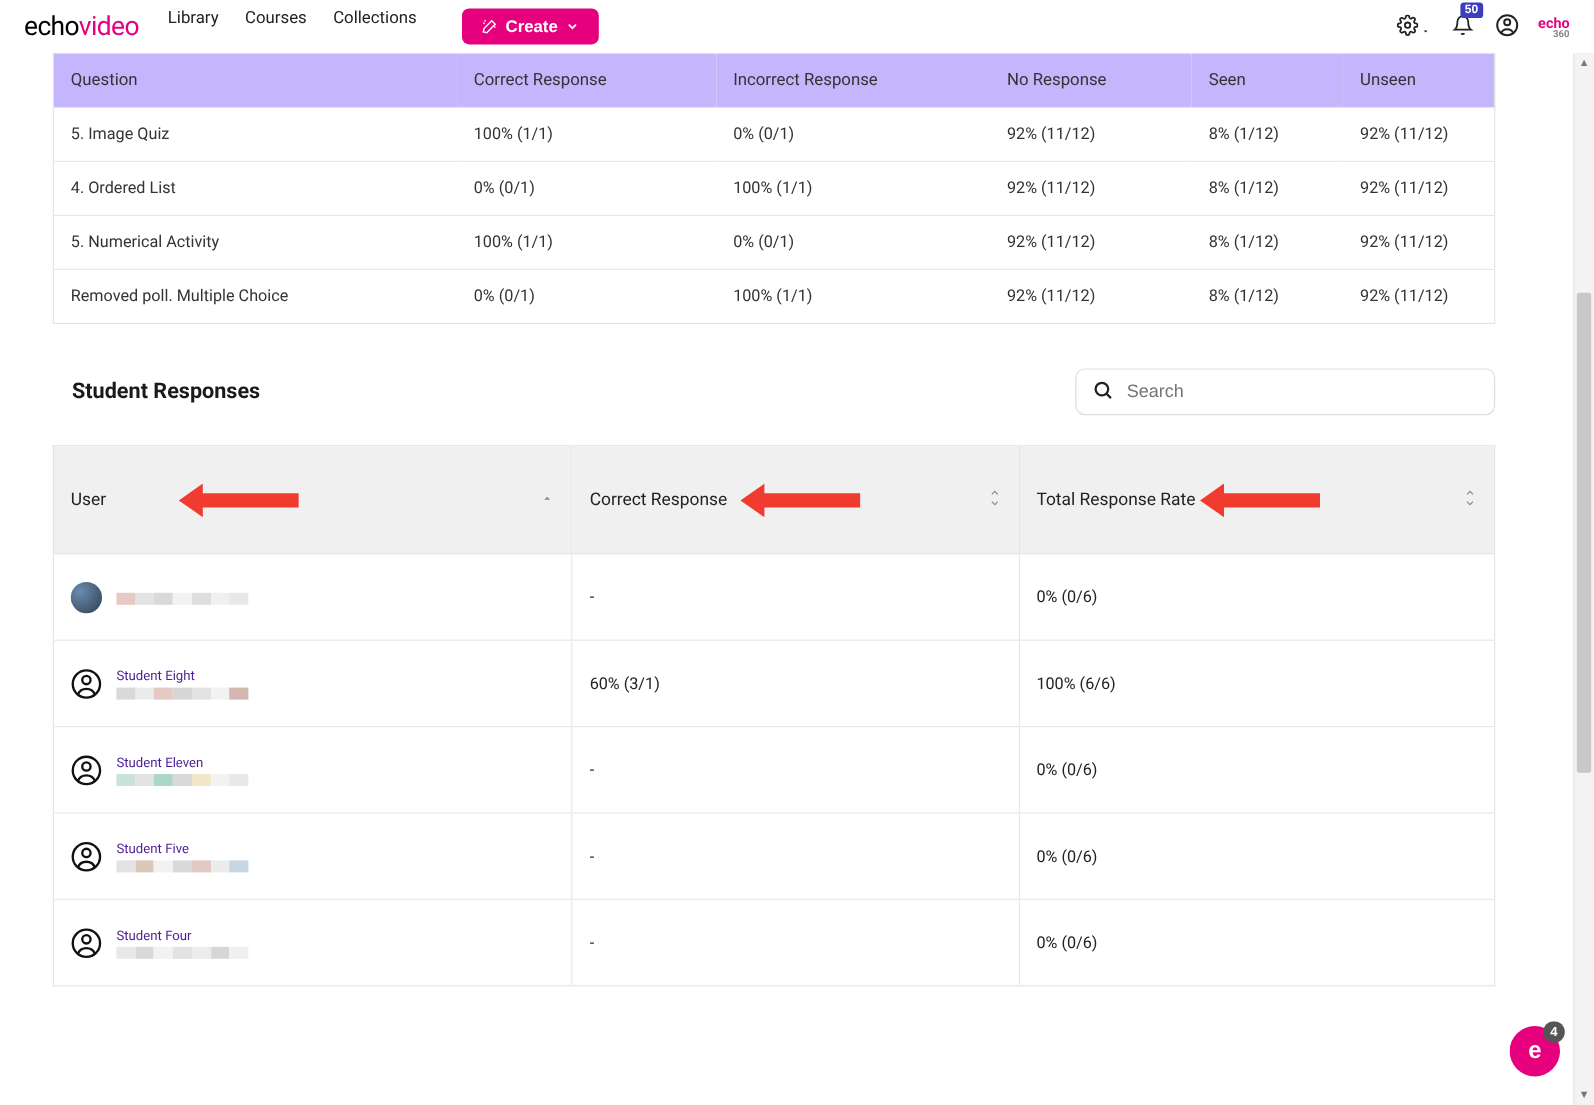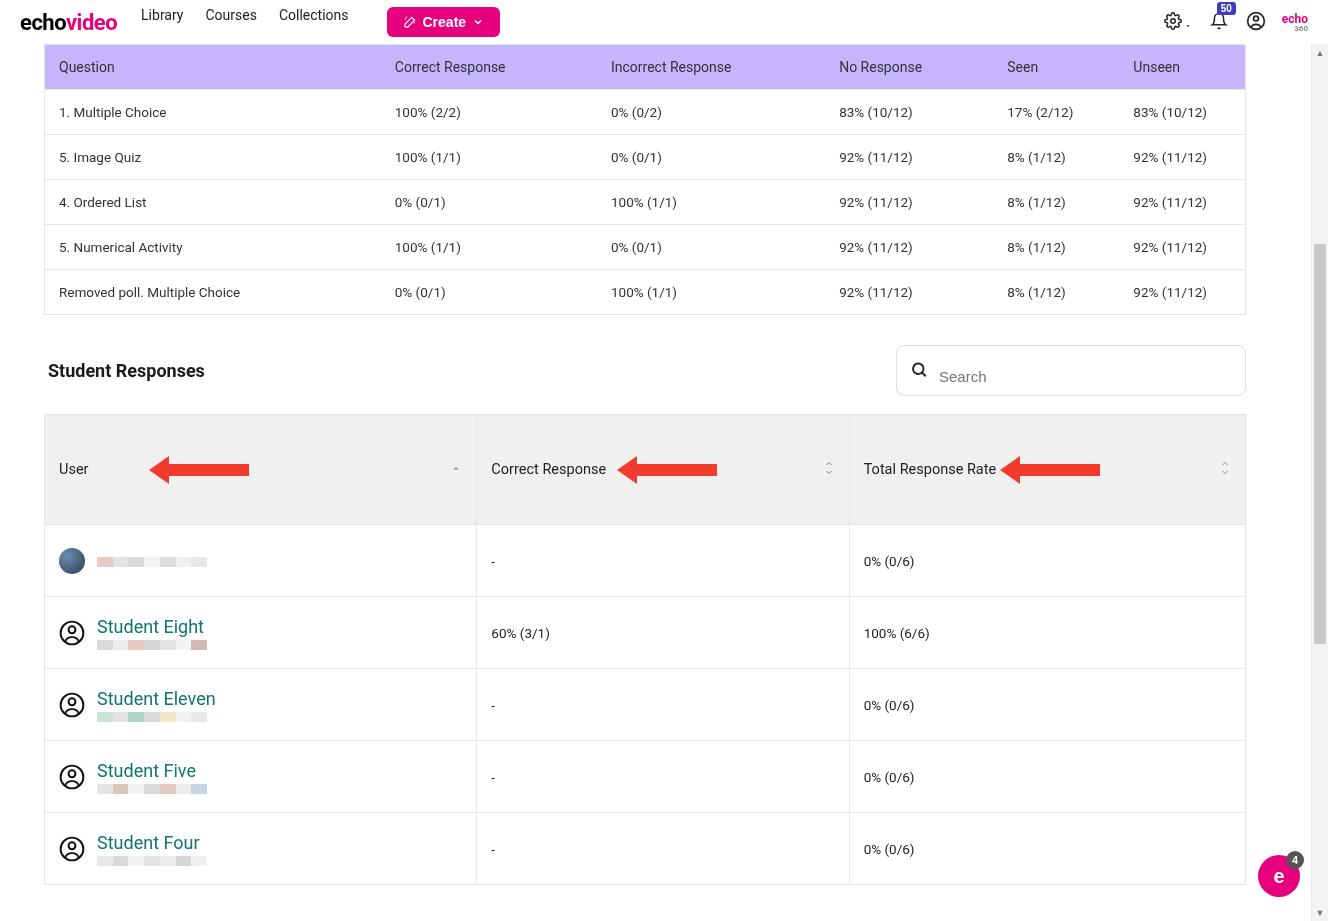--- a/index.html
+++ b/index.html
@@ -1,19 +1,19 @@
 <!DOCTYPE html>
 <html><head>
   <meta charset="utf-8">
   <style>
     * { margin: 0; padding: 0; box-sizing: border-box; }
     body { font-family: -apple-system, BlinkMacSystemFont, "Segoe UI", Roboto, Helvetica, Arial, sans-serif; font-size: 14px; color: #222; background: #fff; }
     
     .topbar { display: flex; align-items: center; padding: 8px 20px; border-bottom: none; height: 44px; }
-    .logo { font-size: 22px; font-weight: 700; letter-spacing: -0.5px; margin-right: 24px; }
+    .logo { font-size: 22px; font-weight: 400; letter-spacing: -0.5px; margin-right: 24px; }
     .logo .e1 { color: #000; }
     .logo .e2 { color: #e6007e; }
     .nav-links { display: flex; gap: 22px; align-items: flex-start; }
     .nav-link { color: #222; text-decoration: none; font-size: 14px; cursor: pointer; }
     .create-btn { background: #e6007e; color: #fff; border: none; border-radius: 6px; padding: 7px 16px; font-size: 14px; font-weight: 600; display: inline-flex; align-items: center; gap: 6px; margin-left: 16px; cursor: pointer; }
     .topbar-right { margin-left: auto; display: flex; align-items: center; gap: 14px; }
     .icon-btn { background: none; border: none; cursor: pointer; color: #333; position: relative; padding: 2px; }
     .badge { position: absolute; top: -8px; right: -6px; background: #3d3dbf; color: #fff; font-size: 10px; padding: 1px 4px; border-radius: 3px; font-weight: 600; }
     .mini-logo { font-size: 12px; font-weight: 700; }
     .mini-logo .m1 { color: #e6007e; }
@@ -22,34 +22,34 @@
     .page { padding: 0 44px 40px 44px; max-width: 1290px; }
     .section-title { font-size: 18px; font-weight: 700; color: #1a1a1a; margin: 14px 0 16px 0; }
     
     table.pq { width: 100%; border-collapse: collapse; border: 1px solid #e4e4e4; border-radius: 4px; }
     table.pq th { background: #c4b5fd; text-align: left; font-weight: 400; color: #333; padding: 14px 14px; font-size: 14px; border-bottom: 1px solid #e4e4e4; }
     table.pq td { padding: 14px 14px; border-top: 1px solid #e8e8e8; color: #333; font-size: 13.5px; }
     table.pq th:first-child, table.pq td:first-child { padding-left: 14px; }
     
     .sr-header-row { display: flex; align-items: center; justify-content: space-between; margin-top: 30px; }
     .search-wrap { position: relative; width: 350px; }
-    .search-input { width: 100%; border: 1px solid #ddd; border-radius: 8px; padding: 22px 14px 10px 42px; font-size: 15px; outline: none; }
+    .search-input { width: 100%; border: 1px solid #ddd; border-radius: 8px; padding: 10px 14px 10px 42px; font-size: 15px; outline: none; }
     .search-icon-pos { position: absolute; left: 14px; top: 50%; transform: translateY(-50%); color: #333; }
     
     table.sr { width: 100%; border-collapse: collapse; margin-top: 18px; border: 1px solid #e4e4e4; }
-    table.sr th { background: #f0f0f0; text-align: left; font-weight: 400; color: #222; padding: 46px 14px; font-size: 14.5px; position: relative; border-bottom: 1px solid #e4e4e4; border-right: 1px solid #e4e4e4; }
+    table.sr th { background: #f0f0f0; text-align: left; font-weight: 400; color: #222; padding: 36px 14px; font-size: 14.5px; position: relative; border-bottom: 1px solid #e4e4e4; border-right: 1px solid #e4e4e4; }
     table.sr th:last-child { border-right: none; }
     table.sr td { padding: 18px 14px; border-top: 1px solid #e8e8e8; border-right: 1px solid #e8e8e8; font-size: 13.5px; vertical-align: middle; height: 72px; }
     table.sr td:last-child { border-right: none; }
     .sort-icon { position: absolute; right: 14px; top: 50%; transform: translateY(-50%); color: #888; }
     
     .user-cell { display: flex; align-items: center; gap: 12px; }
     .avatar { width: 26px; height: 26px; border-radius: 50%; background: #4a5568; display: flex; align-items: center; justify-content: center; flex-shrink: 0; }
     .avatar.img { background: radial-gradient(circle at 30% 30%, #6b8cae, #2d3e50); }
-    .user-info .uname { font-size: 18px; color: #0f766e; }
+    .user-info .uname { font-size: 11px; color: #4c1d95; }
     .blur-bar { display: flex; gap: 0; margin-top: 3px; width: 110px; height: 10px; }
     .blur-bar span { flex: 1; height: 100%; }
     
     .arrow-annot { position: absolute; pointer-events: none; }
     
     .fab { position: fixed; right: 28px; bottom: 24px; width: 42px; height: 42px; border-radius: 50%; background: #e6007e; color: #fff; display: flex; align-items: center; justify-content: center; font-size: 20px; font-weight: 700; cursor: pointer; border: none; }
     .fab-badge { position: absolute; top: -4px; right: -4px; background: #555; color: #fff; width: 18px; height: 18px; border-radius: 50%; font-size: 11px; display: flex; align-items: center; justify-content: center; }
     
     .scrollbar-sim { position: fixed; right: 0; top: 44px; bottom: 0; width: 17px; background: #f3f3f3; border-left: 1px solid #e8e8e8; }
     .scrollbar-thumb { position: absolute; left: 2px; right: 2px; top: 200px; height: 400px; background: #c8c8c8; border-radius: 2px; }
@@ -129,28 +129,20 @@
         <th>Question</th>
         <th>Correct Response</th>
         <th>Incorrect Response</th>
         <th>No Response</th>
         <th>Seen</th>
         <th>Unseen</th>
       </tr>
     </thead>
     <tbody id="pq-body">
         <tr>
-          <td>1. Multiple Choice</td>
-          <td>100% (2/2)</td>
-          <td>0% (0/2)</td>
-          <td>83% (10/12)</td>
-          <td>17% (2/12)</td>
-          <td>83% (10/12)</td>
-        </tr>
-        <tr>
           <td>5. Image Quiz</td>
           <td>100% (1/1)</td>
           <td>0% (0/1)</td>
           <td>92% (11/12)</td>
           <td>8% (1/12)</td>
           <td>92% (11/12)</td>
         </tr>
         <tr>
           <td>4. Ordered List</td>
           <td>0% (0/1)</td>
@@ -172,21 +164,21 @@
           <td>0% (0/1)</td>
           <td>100% (1/1)</td>
           <td>92% (11/12)</td>
           <td>8% (1/12)</td>
           <td>92% (11/12)</td>
         </tr>
       </tbody>
   </table>
 
   <div class="sr-header-row">
-    <h2 class="section-title" style="margin:4px;">Student Responses</h2>
+    <h2 class="section-title" style="margin:16px;">Student Responses</h2>
     <div class="search-wrap">
       <span class="search-icon-pos">
         <svg width="18" height="18" viewBox="0 0 24 24" fill="none" stroke="#222" stroke-width="2.5">
             <circle cx="11" cy="11" r="7"></circle>
             <path d="M21 21l-5-5"></path>
           </svg>
       </span>
       <input class="search-input" placeholder="Search" style="">
     </div>
   </div>

